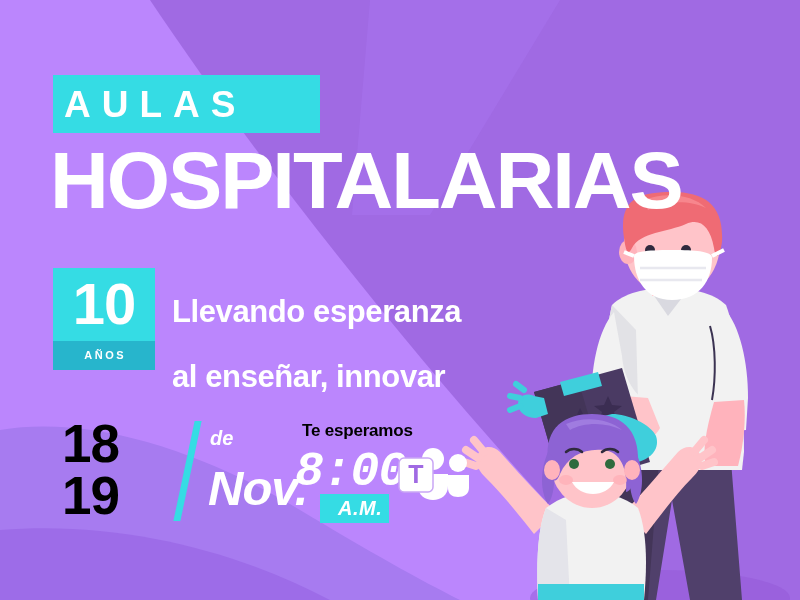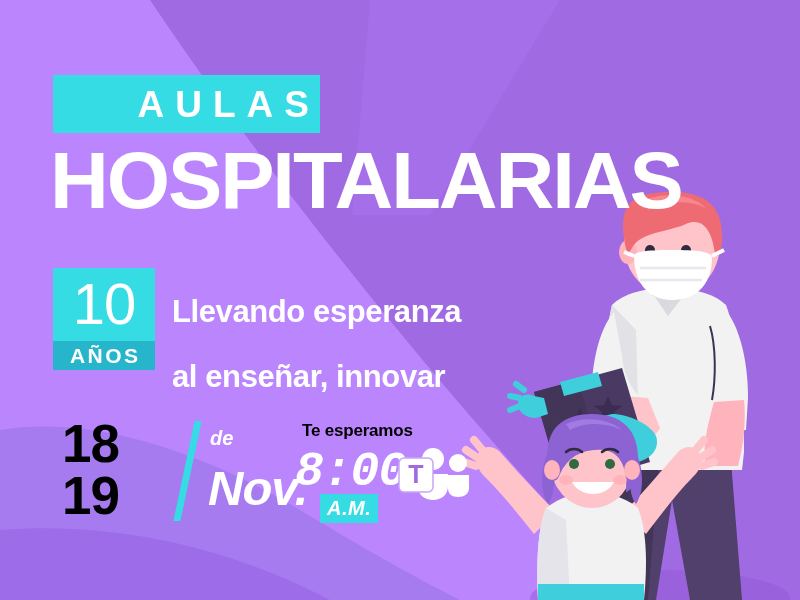--- a/index.html
+++ b/index.html
@@ -13,21 +13,21 @@
     background:#bb86fd;
   }
   .layer{position:absolute;left:0;top:0;width:800px;height:600px;}
   svg.layer{display:block;}
 
   
   #aulas-banner{
     position:absolute;left:53px;top:75px;
     width:267px;height:58px;
     background:#35dce4;
-    display:flex;align-items:center;justify-content:flex-end;
+    display:flex;align-items:center;justify-content:flex-start;
   }
   #aulas-banner .txt{
     color:#ffffff;font-weight:bold;font-size:37px;
     letter-spacing:11px;text-indent:11px;line-height:1;
   }
 
   
   #main-title{
     position:absolute;left:50px;top:142px;
     color:#ffffff;font-weight:bold;
@@ -36,27 +36,27 @@
     transform:scaleX(1.03);transform-origin:left top;
   }
 
   
   #years-badge{
     position:absolute;left:53px;top:268px;width:102px;height:102px;
     background:#35dce4;display:flex;flex-direction:column;
   }
   #years-badge .num{
     flex:1;display:flex;align-items:center;justify-content:center;
-    color:#ffffff;font-weight:normal;font-size:58px;line-height:1;
+    color:#ffffff;font-weight:bold;font-size:58px;line-height:1;
     letter-spacing:-1px;padding-bottom:2px;
   }
   #years-badge .word{
     height:29px;background:#27b5cc;
     display:flex;align-items:center;justify-content:center;
-    color:#ffffff;font-weight:bold;font-size:21px;letter-spacing:2.5px;
+    color:#ffffff;font-weight:bold;font-size:11px;letter-spacing:2.5px;
     text-indent:2.5px;line-height:1;
   }
 
   
   #tagline{
     position:absolute;left:172px;top:264px;width:400px;
     color:#ffffff;font-weight:bold;font-size:31px;line-height:35px;
     letter-spacing:-0.4px;
   }
   #tagline div{white-space:nowrap;margin-top:30px;}
@@ -93,21 +93,21 @@
   #time-block .hour{
     position:absolute;left:0;top:26px;
     color:#ffffff;font-weight:bold;font-style:italic;font-size:48px;line-height:1;
     letter-spacing:-1px;
     font-family:Liberation Mono, monospace;
   }
   #time-block .ampm{
     position:absolute;left:25px;top:72px;
     background:#35dce4;color:#ffffff;
     font-weight:bold;font-style:italic;font-size:20px;line-height:1;
-    padding:4px 7px 5px 7px;letter-spacing:0.5px;
+    padding:4px 7px 5px 18px;letter-spacing:0.5px;
   }
   #teams-logo{position:absolute;left:103px;top:24px;width:75px;height:55px;}
 </style>
 </head>
 <body>
 
 <div id="poster">
 
   <svg class="layer" viewBox="0 0 800 600" preserveAspectRatio="none">
     <rect x="0" y="0" width="800" height="600" fill="#bb86fd"></rect>

